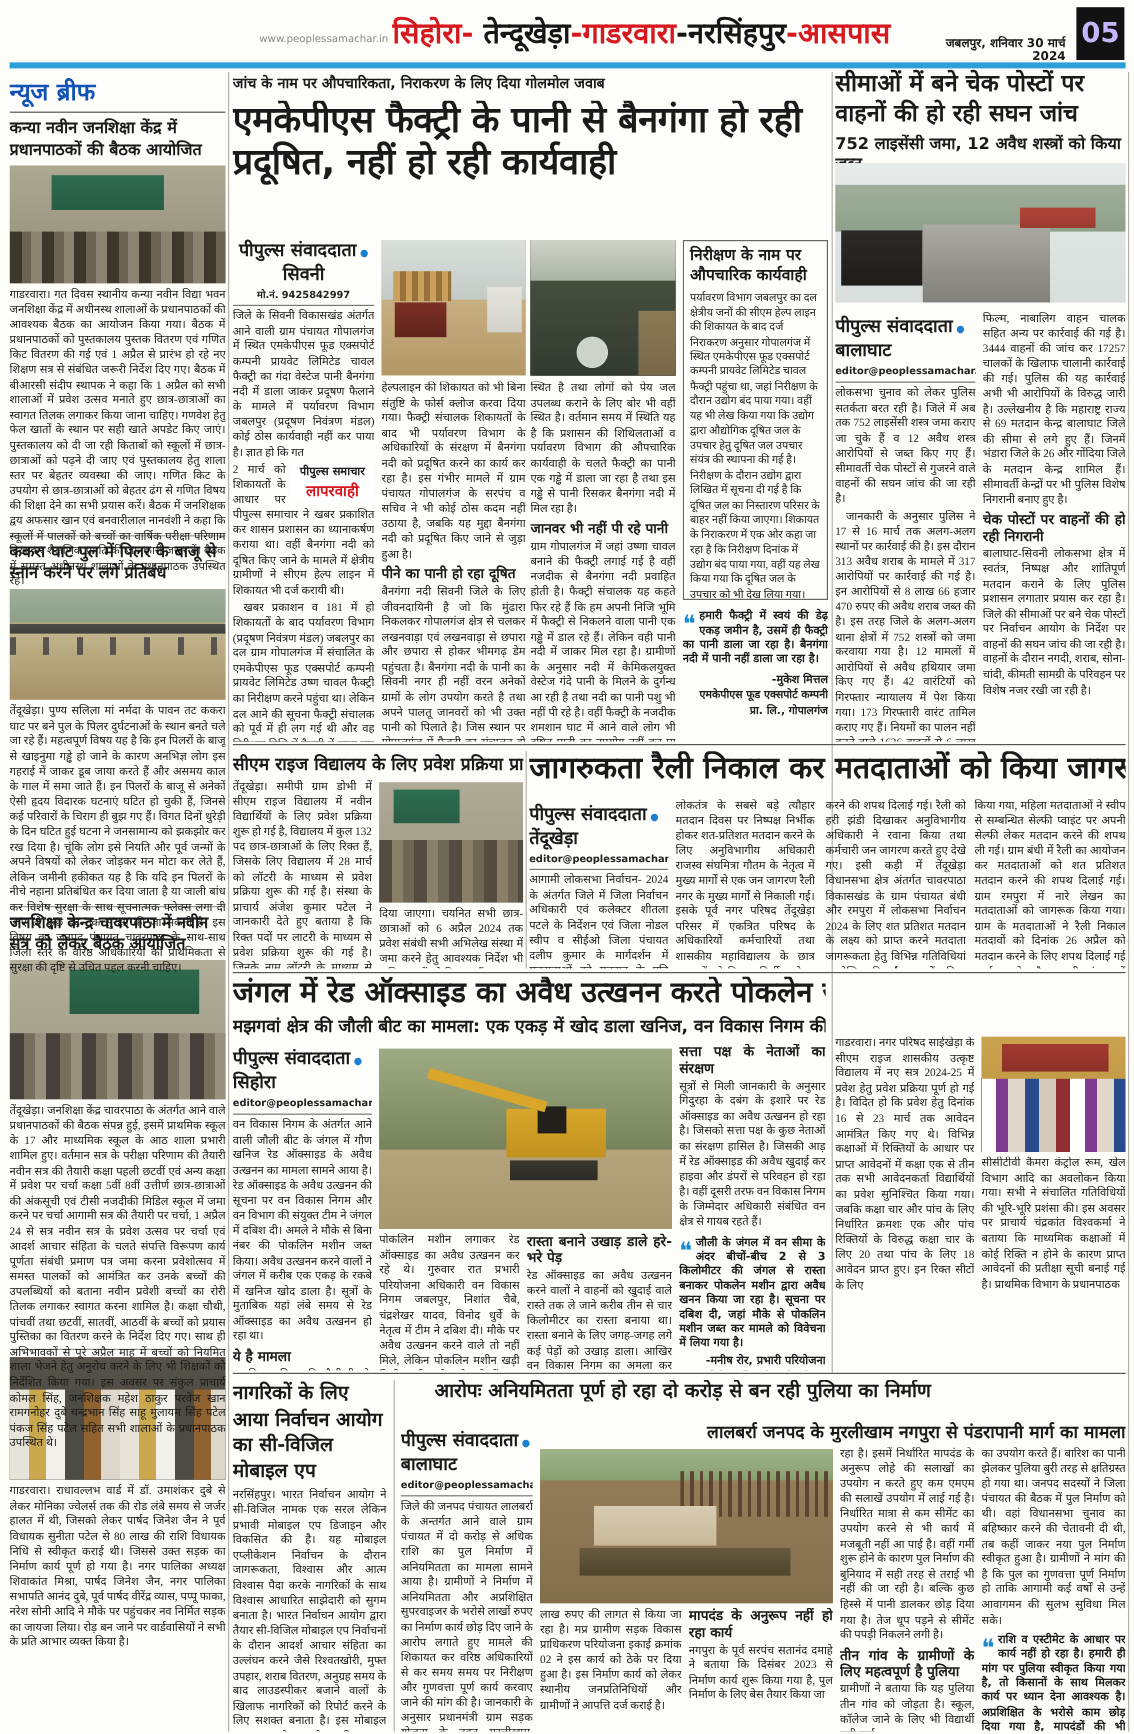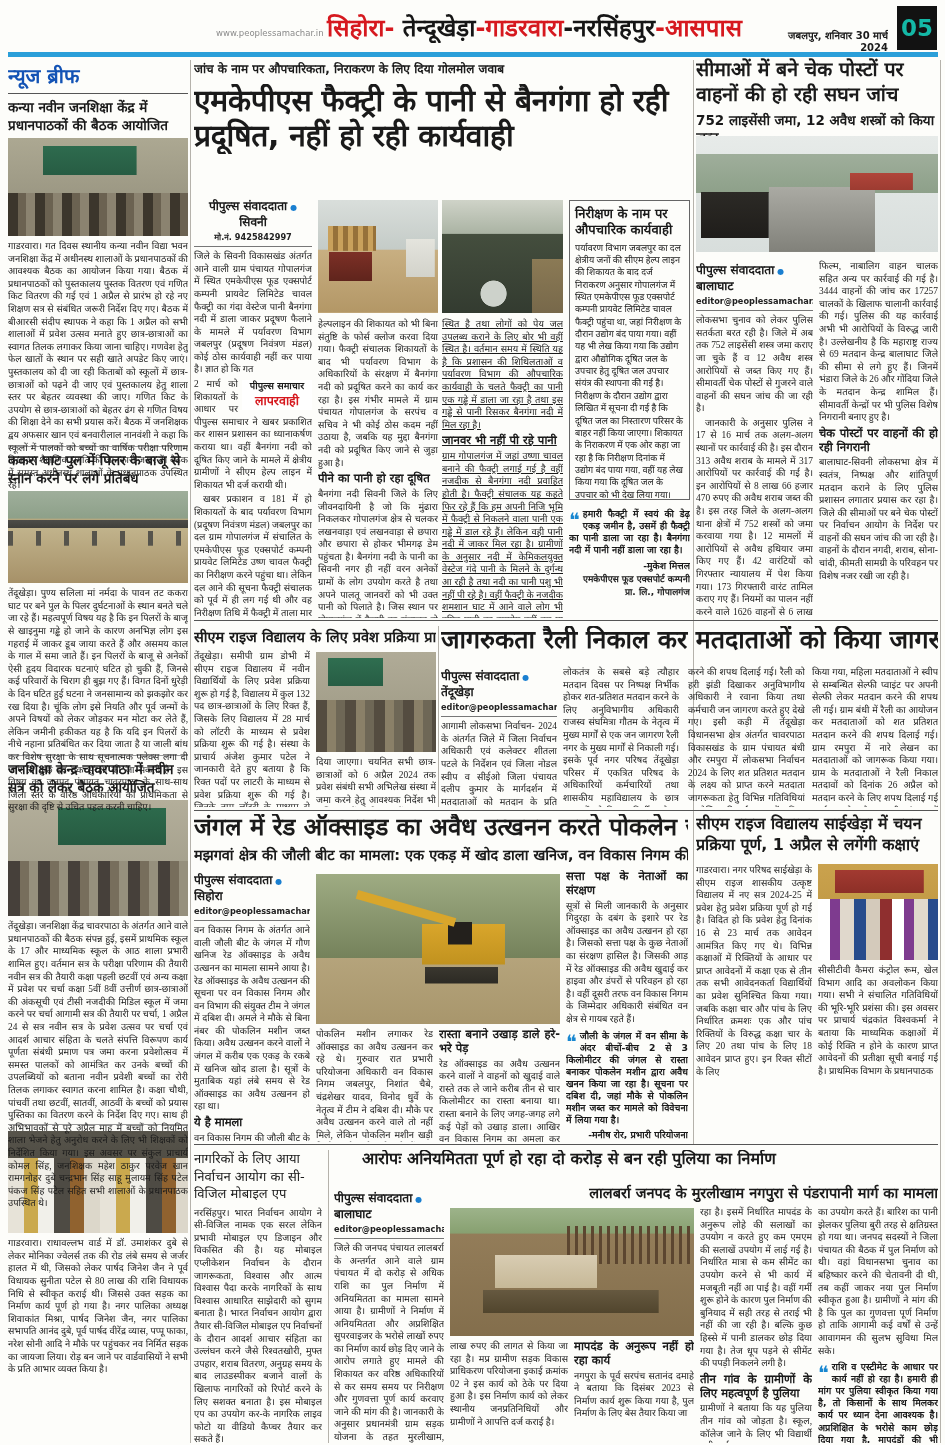--- a/index.html
+++ b/index.html
@@ -8,39 +8,39 @@
   .c{position:absolute;overflow:hidden;}
   .hrule{position:absolute;height:1px;background:#555;}
   .vrule{position:absolute;width:1px;background:#b5b2ab;}
   
   .logo{font-family:"DejaVu Sans",sans-serif;font-weight:800;font-size:25px;color:#111;white-space:nowrap;}
   .logo .dia{color:#d6191f;font-size:15px;padding:0 2px;}
   .site{font-family:"DejaVu Sans",sans-serif;font-size:8.5px;color:#8a8a8a;}
   .region{font-family:"DejaVu Sans",sans-serif;font-weight:800;font-size:24px;text-align:center;white-space:nowrap;}
   .region .r{color:#d6191f;} .region .k{color:#161616;}
   .dateline{font-family:"DejaVu Sans",sans-serif;font-weight:700;font-size:10px;text-align:right;}
-  .pgno{background:#121212;color:#14b8a6;font-family:"DejaVu Sans",sans-serif;font-weight:800;
+  .pgno{background:#121212;color:#c4b5fd;font-family:"DejaVu Sans",sans-serif;font-weight:800;
         font-size:23px;text-align:center;line-height:44px;}
   .bluebar{position:absolute;background:#2b9fd9;}
   
   .bd{font-size:9.4px;line-height:1.34;text-align:justify;}
   .bd p{margin:0 0 2px;text-indent:9px;}
   .bd p.ni{text-indent:0;}
   h4.sub{font-family:"DejaVu Sans",sans-serif;font-weight:700;font-size:11.5px;line-height:1.2;margin:3px 0 2px;}
   .kick{font-family:"DejaVu Sans",sans-serif;font-weight:700;font-size:12px;}
   .mhead{font-family:"DejaVu Sans",sans-serif;font-weight:800;font-size:30px;line-height:1.16;letter-spacing:-.3px;}
   .h20{font-family:"DejaVu Sans",sans-serif;font-weight:800;font-size:19.5px;line-height:1.28;}
   .h26{font-family:"DejaVu Sans",sans-serif;font-weight:800;font-size:25px;line-height:1.1;white-space:nowrap;}
   .h23{font-family:"DejaVu Sans",sans-serif;font-weight:800;font-size:16px;line-height:1.15;white-space:nowrap;}
   .h16{font-family:"DejaVu Sans",sans-serif;font-weight:800;font-size:16px;line-height:1.3;}
   .h15{font-family:"DejaVu Sans",sans-serif;font-weight:800;font-size:14.5px;white-space:nowrap;}
-  .h13{font-family:"DejaVu Sans",sans-serif;font-weight:400;font-size:13px;line-height:1.35;}
+  .h13{font-family:"DejaVu Sans",sans-serif;font-weight:700;font-size:16px;line-height:1.35;}
   .sh14{font-family:"DejaVu Sans",sans-serif;font-weight:700;font-size:13.5px;line-height:1.25;}
   .by{font-family:"DejaVu Sans",sans-serif;text-align:left;border-bottom:1px solid #777;padding:2px 0 3px;margin-bottom:3px;}
-  .by .l1{font-weight:700;font-size:12px;margin-top:32px;}
+  .by .l1{font-weight:700;font-size:15px;margin-top:32px;}
   .by .dot{color:#1a7fd0;font-size:8px;}
   .by .mail{font-size:8.2px;font-weight:700;color:#222;display:block;margin-top:2px;}
   .qt{font-family:"DejaVu Sans",sans-serif;font-weight:700;font-size:9.3px;line-height:1.3;text-align:justify;}
   .qicon{color:#1887d0;font-size:20px;float:left;line-height:1;margin:2px 3px 0 0;font-family:"DejaVu Serif",serif;}
   .qa{font-family:"DejaVu Sans",sans-serif;font-weight:700;font-size:9.3px;text-align:right;margin-top:3px;}
   .qo{font-family:"DejaVu Sans",sans-serif;font-weight:700;font-size:9px;text-align:right;color:#222;}
   .nbox{border:1px solid #666;padding:5px 5px;}
   .nbox h4{font-family:"DejaVu Sans",sans-serif;font-weight:800;font-size:13px;line-height:1.25;margin:0 0 3px;}
   .nbox .bx{font-size:9.1px;line-height:1.36;text-align:left;}
   .inset{float:right;width:70px;margin:2px 0 2px 4px;text-align:center;background:#fff;}
@@ -206,21 +206,21 @@
 
     <div class="c ph ph-truck" style="left:124px;top:142px;width:120px;height:113px;"></div>
     <div class="c ph ph-stream" style="left:248px;top:142px;width:121px;height:113px;"></div>
 
     <div class="c bd" style="left:124px;top:260px;width:120px;height:300px;">
       <p class="ni">हेल्पलाइन की शिकायत को भी बिना संतुष्टि के फोर्स क्लोज करवा दिया गया। फैक्ट्री संचालक शिकायतों के बाद भी पर्यावरण विभाग के अधिकारियों के संरक्षण में बैनगंगा नदी को प्रदूषित करने का कार्य कर रहा है। इस गंभीर मामले में ग्राम पंचायत गोपालगंज के सरपंच व सचिव ने भी कोई ठोस कदम नहीं उठाया है, जबकि यह मुद्दा बैनगंगा नदी को प्रदूषित किए जाने से जुड़ा हुआ है।</p>
       <h4 class="sub">पीने का पानी हो रहा दूषित</h4>
       <p class="ni">बैनगंगा नदी सिवनी जिले के लिए जीवनदायिनी है जो कि मुंढारा निकलकर गोपालगंज क्षेत्र से चलकर लखनवाड़ा एवं लखनवाड़ा से छपारा और छपारा से होकर भीमगढ़ डेम पहुंचता है। बैनगंगा नदी के पानी का सिवनी नगर ही नहीं वरन अनेकों ग्रामों के लोग उपयोग करते है तथा अपने पालतू जानवरों को भी उक्त पानी को पिलाते है। जिस स्थान पर गोपालगंज में फैक्ट्री का संचालन हो रहा है वहीं समीप शमशान घाट</p>
     </div>
 
-    <div class="c bd" style="left:248px;top:260px;width:121px;height:300px;text-decoration:underline;">
+    <div class="c bd" style="left:248px;top:260px;width:121px;height:300px;">
       <p class="ni">स्थित है तथा लोगों को पेय जल उपलब्ध कराने के लिए बोर भी वहीं स्थित है। वर्तमान समय में स्थिति यह है कि प्रशासन की शिथिलताओं व पर्यावरण विभाग की औपचारिक कार्यवाही के चलते फैक्ट्री का पानी एक गड्ढे में डाला जा रहा है तथा इस गड्ढे से पानी रिसकर बैनगंगा नदी में मिल रहा है।</p>
       <h4 class="sub">जानवर भी नहीं पी रहे पानी</h4>
       <p class="ni">ग्राम गोपालगंज में जहां उष्णा चावल बनाने की फैक्ट्री लगाई गई है वहीं नजदीक से बैनगंगा नदी प्रवाहित होती है। फैक्ट्री संचालक यह कहते फिर रहे हैं कि हम अपनी निजि भूमि में फैक्ट्री से निकलने वाला पानी एक गड्ढे में डाल रहे हैं। लेकिन वही पानी नदी में जाकर मिल रहा है। ग्रामीणों के अनुसार नदी में केमिकलयुक्त वेस्टेज गंदे पानी के मिलने के दुर्गन्ध आ रही है तथा नदी का पानी पशु भी नहीं पी रहे है। वहीं फैक्ट्री के नजदीक शमशान घाट में आने वाले लोग भी दूषित पानी का उपयोग नहीं कर पा रहे है।</p>
     </div>
 
     <div class="c" style="left:375px;top:142px;width:121px;height:418px;">
       <div class="nbox" style="height:288px;overflow:hidden;">
         <h4>निरीक्षण के नाम पर औपचारिक कार्यवाही</h4>
         <div class="bx">पर्यावरण विभाग जबलपुर का दल क्षेत्रीय जनों की सीएम हेल्प लाइन की शिकायत के बाद दर्ज निराकरण अनुसार गोपालगंज में स्थित एमकेपीएस फूड एक्सपोर्ट कम्पनी प्रायवेट लिमिटेड चावल फैक्ट्री पहुंचा था, जहां निरीक्षण के दौरान उद्योग बंद पाया गया। वहीं यह भी लेख किया गया कि उद्योग द्वारा औद्योगिक दूषित जल के उपचार हेतु दूषित जल उपचार संयंत्र की स्थापना की गई है। निरीक्षण के दौरान उद्योग द्वारा लिखित में सूचना दी गई है कि दूषित जल का निस्तारण परिसर के बाहर नहीं किया जाएगा। शिकायत के निराकरण में एक ओर कहा जा रहा है कि निरीक्षण दिनांक में उद्योग बंद पाया गया, वहीं यह लेख किया गया कि दूषित जल के उपचार को भी देख लिया गया। जब उद्योग बंद था तो यह कैसे संभव हो सकता है। यहां पर पर्यावरण विभाग की कार्यवाही भी संदेह के दायरे में है।</div>
       </div>
@@ -323,21 +323,20 @@
       <div style="margin-top:4px;">
         <span class="qicon">❝</span>
         <div class="qt">जौली के जंगल में वन सीमा के अंदर बीचों-बीच 2 से 3 किलोमीटर की जंगल से रास्ता बनाकर पोकलेन मशीन द्वारा अवैध खनन किया जा रहा है। सूचना पर दबिश दी, जहां मौके से पोकलिन मशीन जब्त कर मामले को विवेचना में लिया गया है।</div>
         <div class="qa">-मनीष रोर, प्रभारी परियोजना</div>
         <div class="qo">परिक्षेत्र अधिकारी कारोबानी वन विकास निगम जबलपुर</div>
       </div>
     </div>
   </div>
 
   <div class="c" style="left:696px;top:814px;width:242px;height:328px;">
-    <h2 class="c h16" style="left:0;top:0;width:242px;margin:0;">सीएम राइज विद्यालय साईखेड़ा में चयन प्रक्रिया पूर्ण, 1 अप्रैल से लगेंगी कक्षाएं</h2>
     <div class="c bd" style="left:0;top:50px;width:116px;height:278px;">
       <p class="ni">गाडरवारा। नगर परिषद साईखेड़ा के सीएम राइज शासकीय उत्कृष्ट विद्यालय में नए सत्र 2024-25 में प्रवेश हेतु प्रवेश प्रक्रिया पूर्ण हो गई है। विदित हो कि प्रवेश हेतु दिनांक 16 से 23 मार्च तक आवेदन आमंत्रित किए गए थे। विभिन्न कक्षाओं में रिक्तियों के आधार पर प्राप्त आवेदनों में कक्षा एक से तीन तक सभी आवेदनकर्ता विद्यार्थियों का प्रवेश सुनिश्चित किया गया। जबकि कक्षा चार और पांच के लिए निर्धारित क्रमशः एक और पांच रिक्तियों के विरुद्ध कक्षा चार के लिए 20 तथा पांच के लिए 18 आवेदन प्राप्त हुए। इन रिक्त सीटों के लिए</p>
     </div>
     <div class="c ph ph-event" style="left:122px;top:50px;width:120px;height:96px;"></div>
     <div class="c bd" style="left:122px;top:150px;width:120px;height:178px;">
       <p class="ni">सीसीटीवी कैमरा कंट्रोल रूम, खेल विभाग आदि का अवलोकन किया गया। सभी ने संचालित गतिविधियों की भूरि-भूरि प्रशंसा की। इस अवसर पर प्राचार्य चंद्रकांत विश्वकर्मा ने बताया कि माध्यमिक कक्षाओं में कोई रिक्ति न होने के कारण प्राप्त आवेदनों की प्रतीक्षा सूची बनाई गई है। प्राथमिक विभाग के प्रधानपाठक</p>
     </div>
   </div>
 
   <div class="c" style="left:194px;top:1150px;width:128px;height:293px;">

